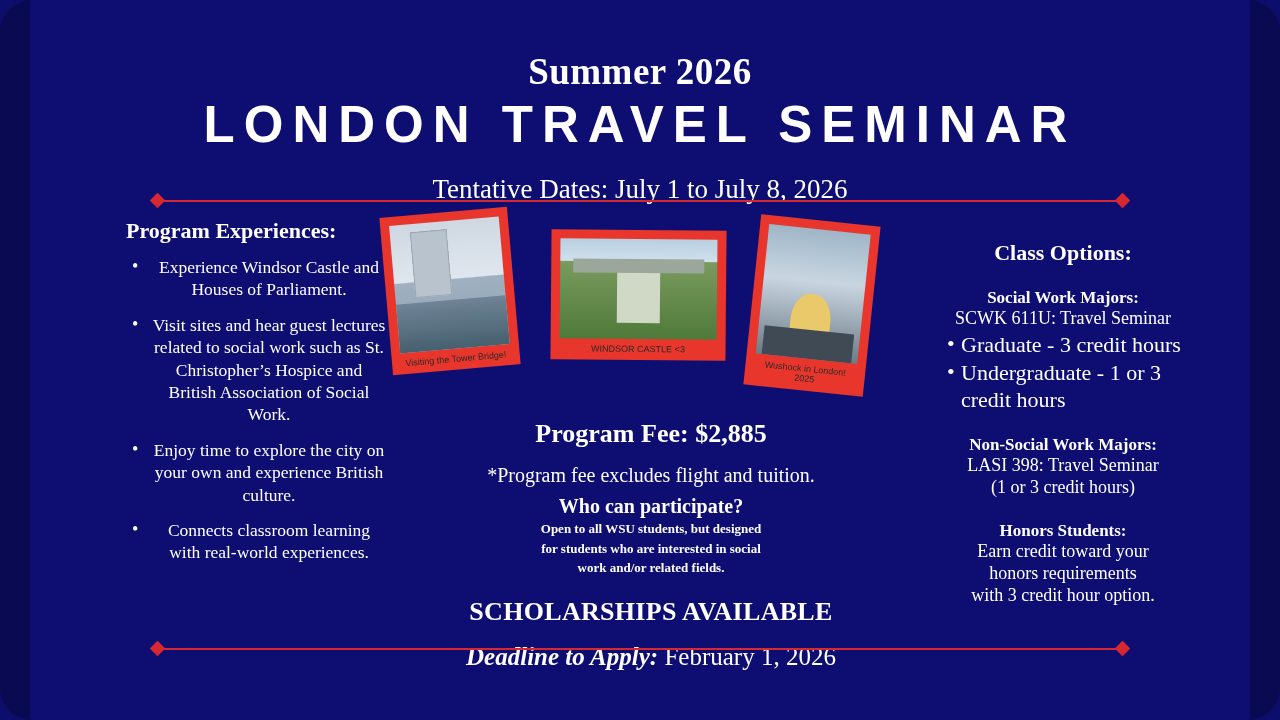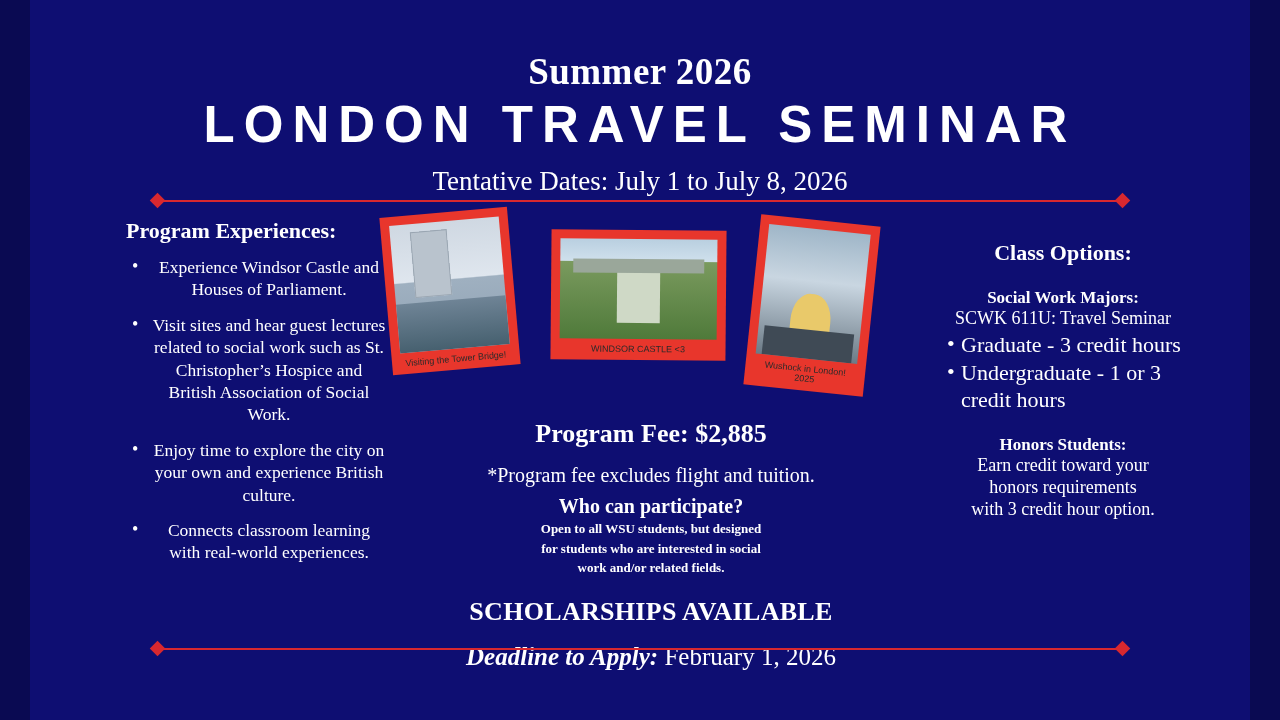--- a/index.html
+++ b/index.html
@@ -8,20 +8,21 @@
     background: #0d0d6b;
   }
   #poster {
     position: relative;
     width: 1280px;
     height: 720px;
     background: #0e0e72;
     overflow: hidden;
     font-family: "Liberation Serif", serif;
     color: #ffffff;
+    border-radius: 32px;
   }
   
   .sidebar-left, .sidebar-right {
     position: absolute;
     top: 0;
     height: 720px;
     width: 30px;
     background: #0a0a52;
   }
   .sidebar-left { left: 0; }
@@ -42,21 +43,21 @@
   }
   .title {
     font-family: "Liberation Sans", sans-serif;
     font-weight: bold;
     font-size: 51px;
     letter-spacing: 9px;
     margin-top: 2px;
   }
   .dates {
     font-size: 27px;
-    margin-top: 12px;
+    margin-top: 20px;
   }
 
   
   .divider {
     position: absolute;
     left: 152px;
     width: 976px;
     height: 14px;
   }
   .divider .line {
@@ -372,20 +373,25 @@
 
     <div class="block">
       <div class="sub">Social Work Majors:</div>
       <div class="line">SCWK 611U: Travel Seminar</div>
       <ul>
         <li>Graduate - 3 credit hours</li>
         <li>Undergraduate - 1 or 3 credit hours</li>
       </ul>
     </div>
 
+    <div class="block">
+      <div class="sub">Non-Social Work Majors:</div>
+      <div class="line">LASI 398: Travel Seminar</div>
+      <div class="line">(1 or 3 credit hours)</div>
+    </div>
 
     <div class="block">
       <div class="sub">Honors Students:</div>
       <div class="line">Earn credit toward your</div>
       <div class="line">honors requirements</div>
       <div class="line">with 3 credit hour option.</div>
     </div>
   </div>
 
   <div class="divider divider-bottom">

